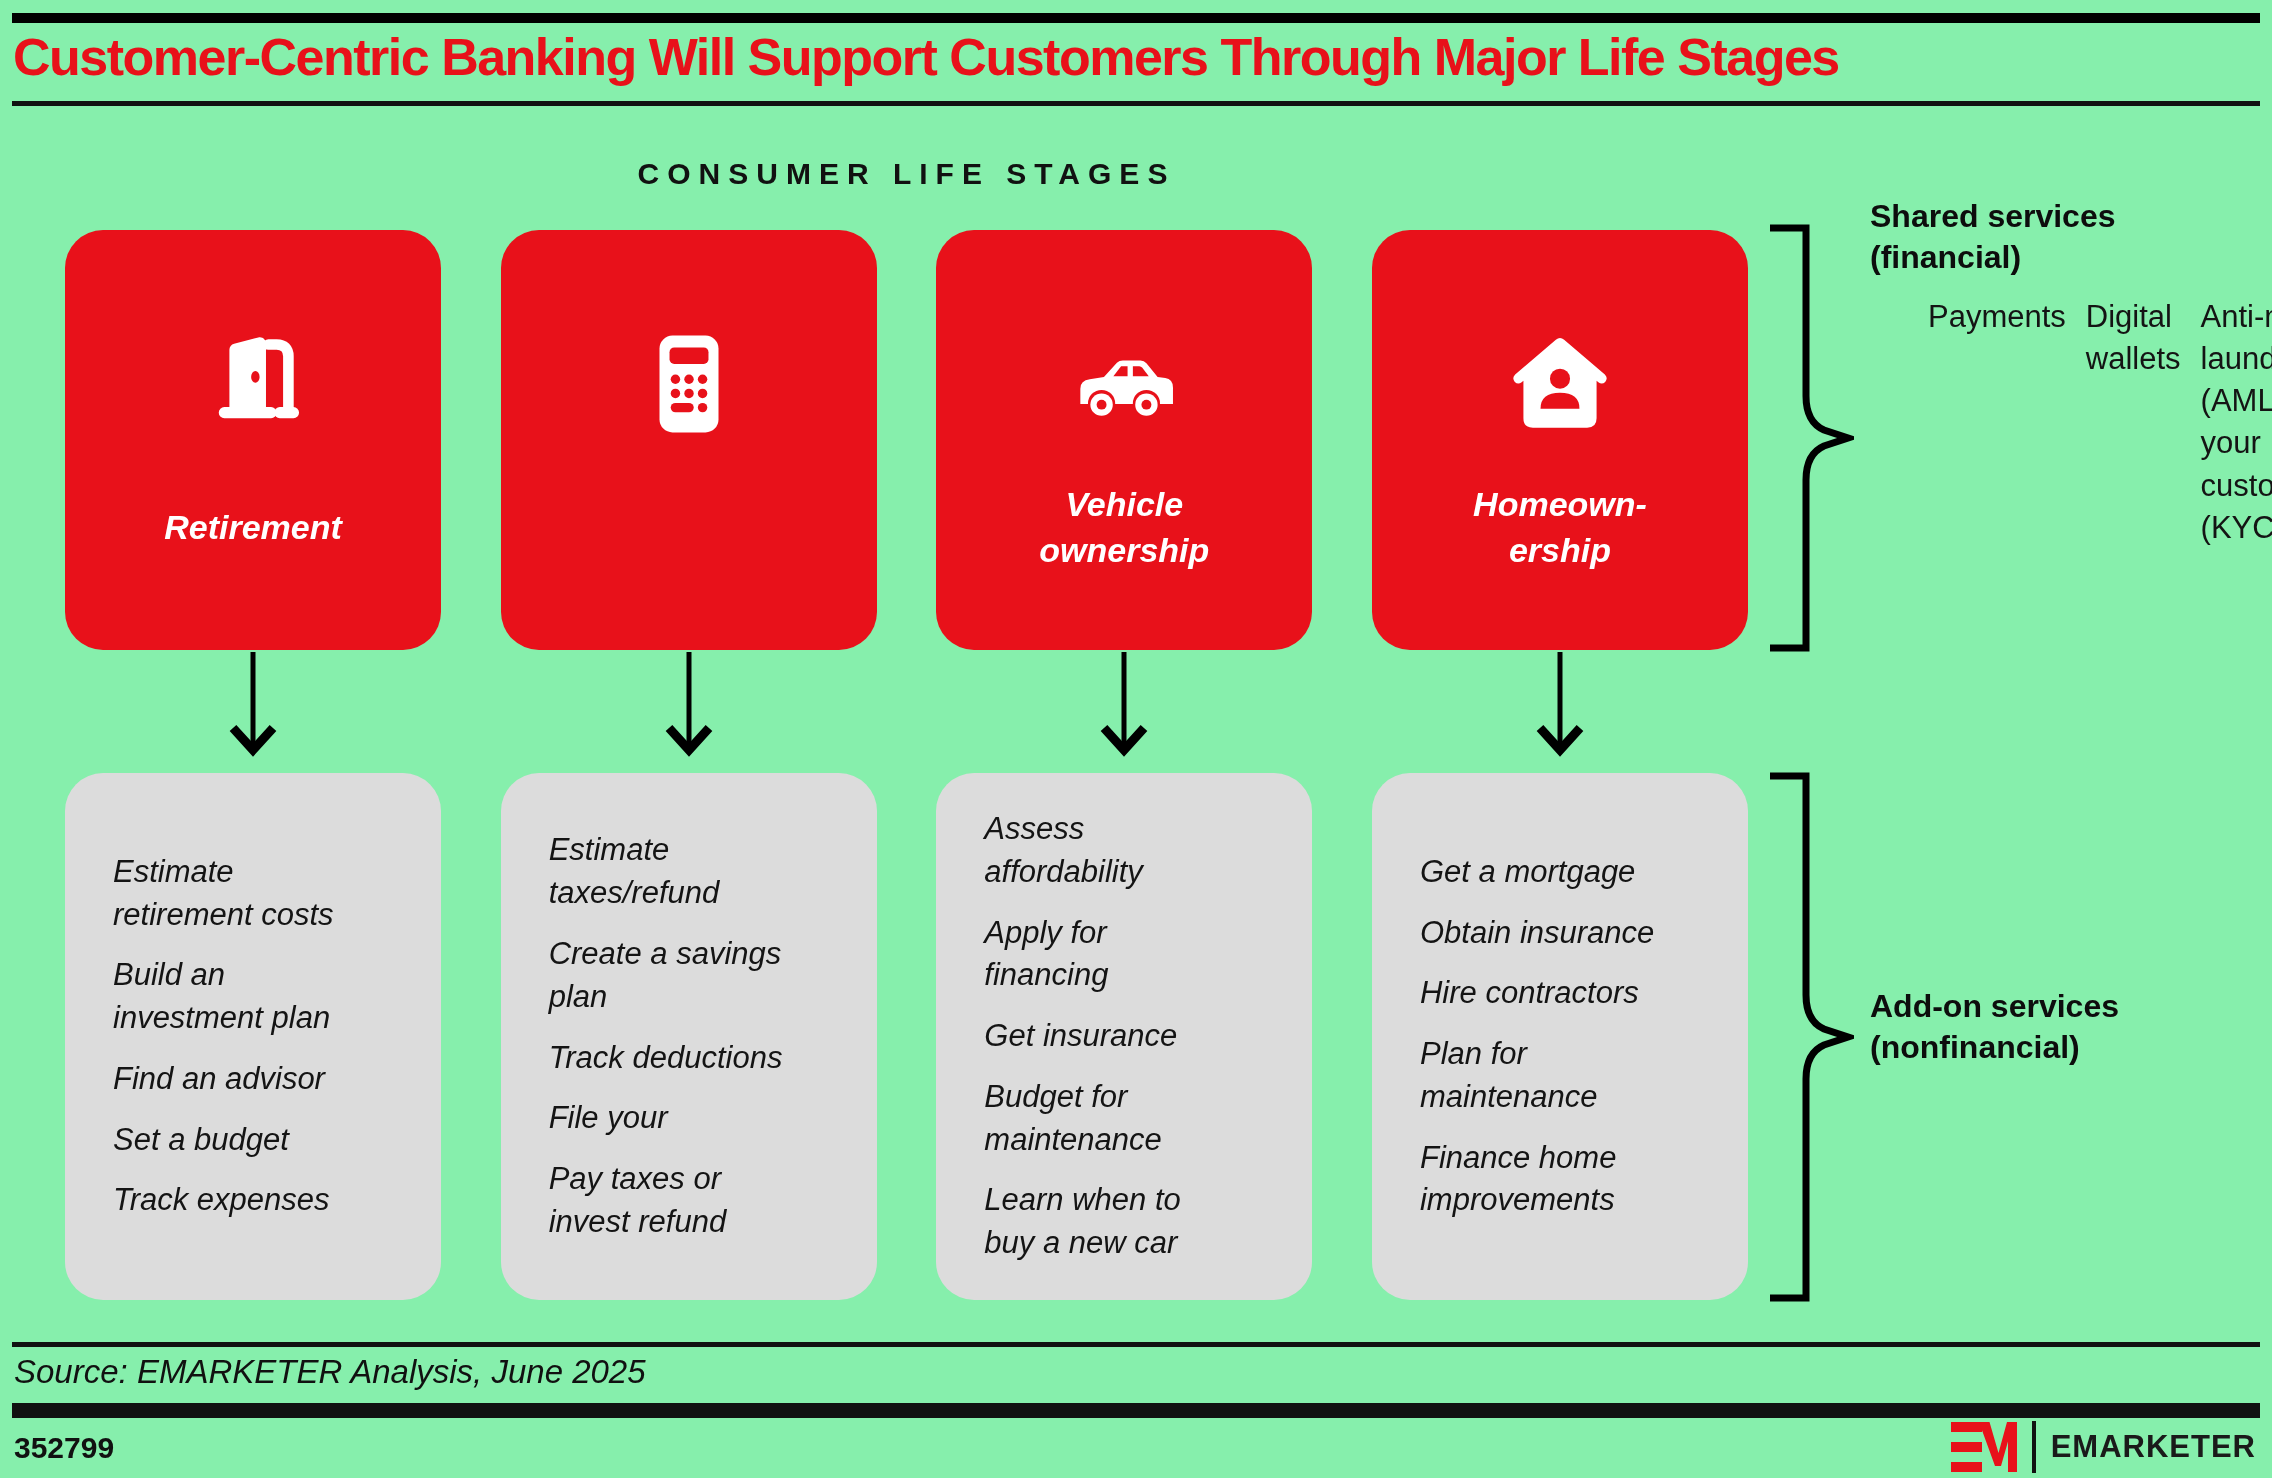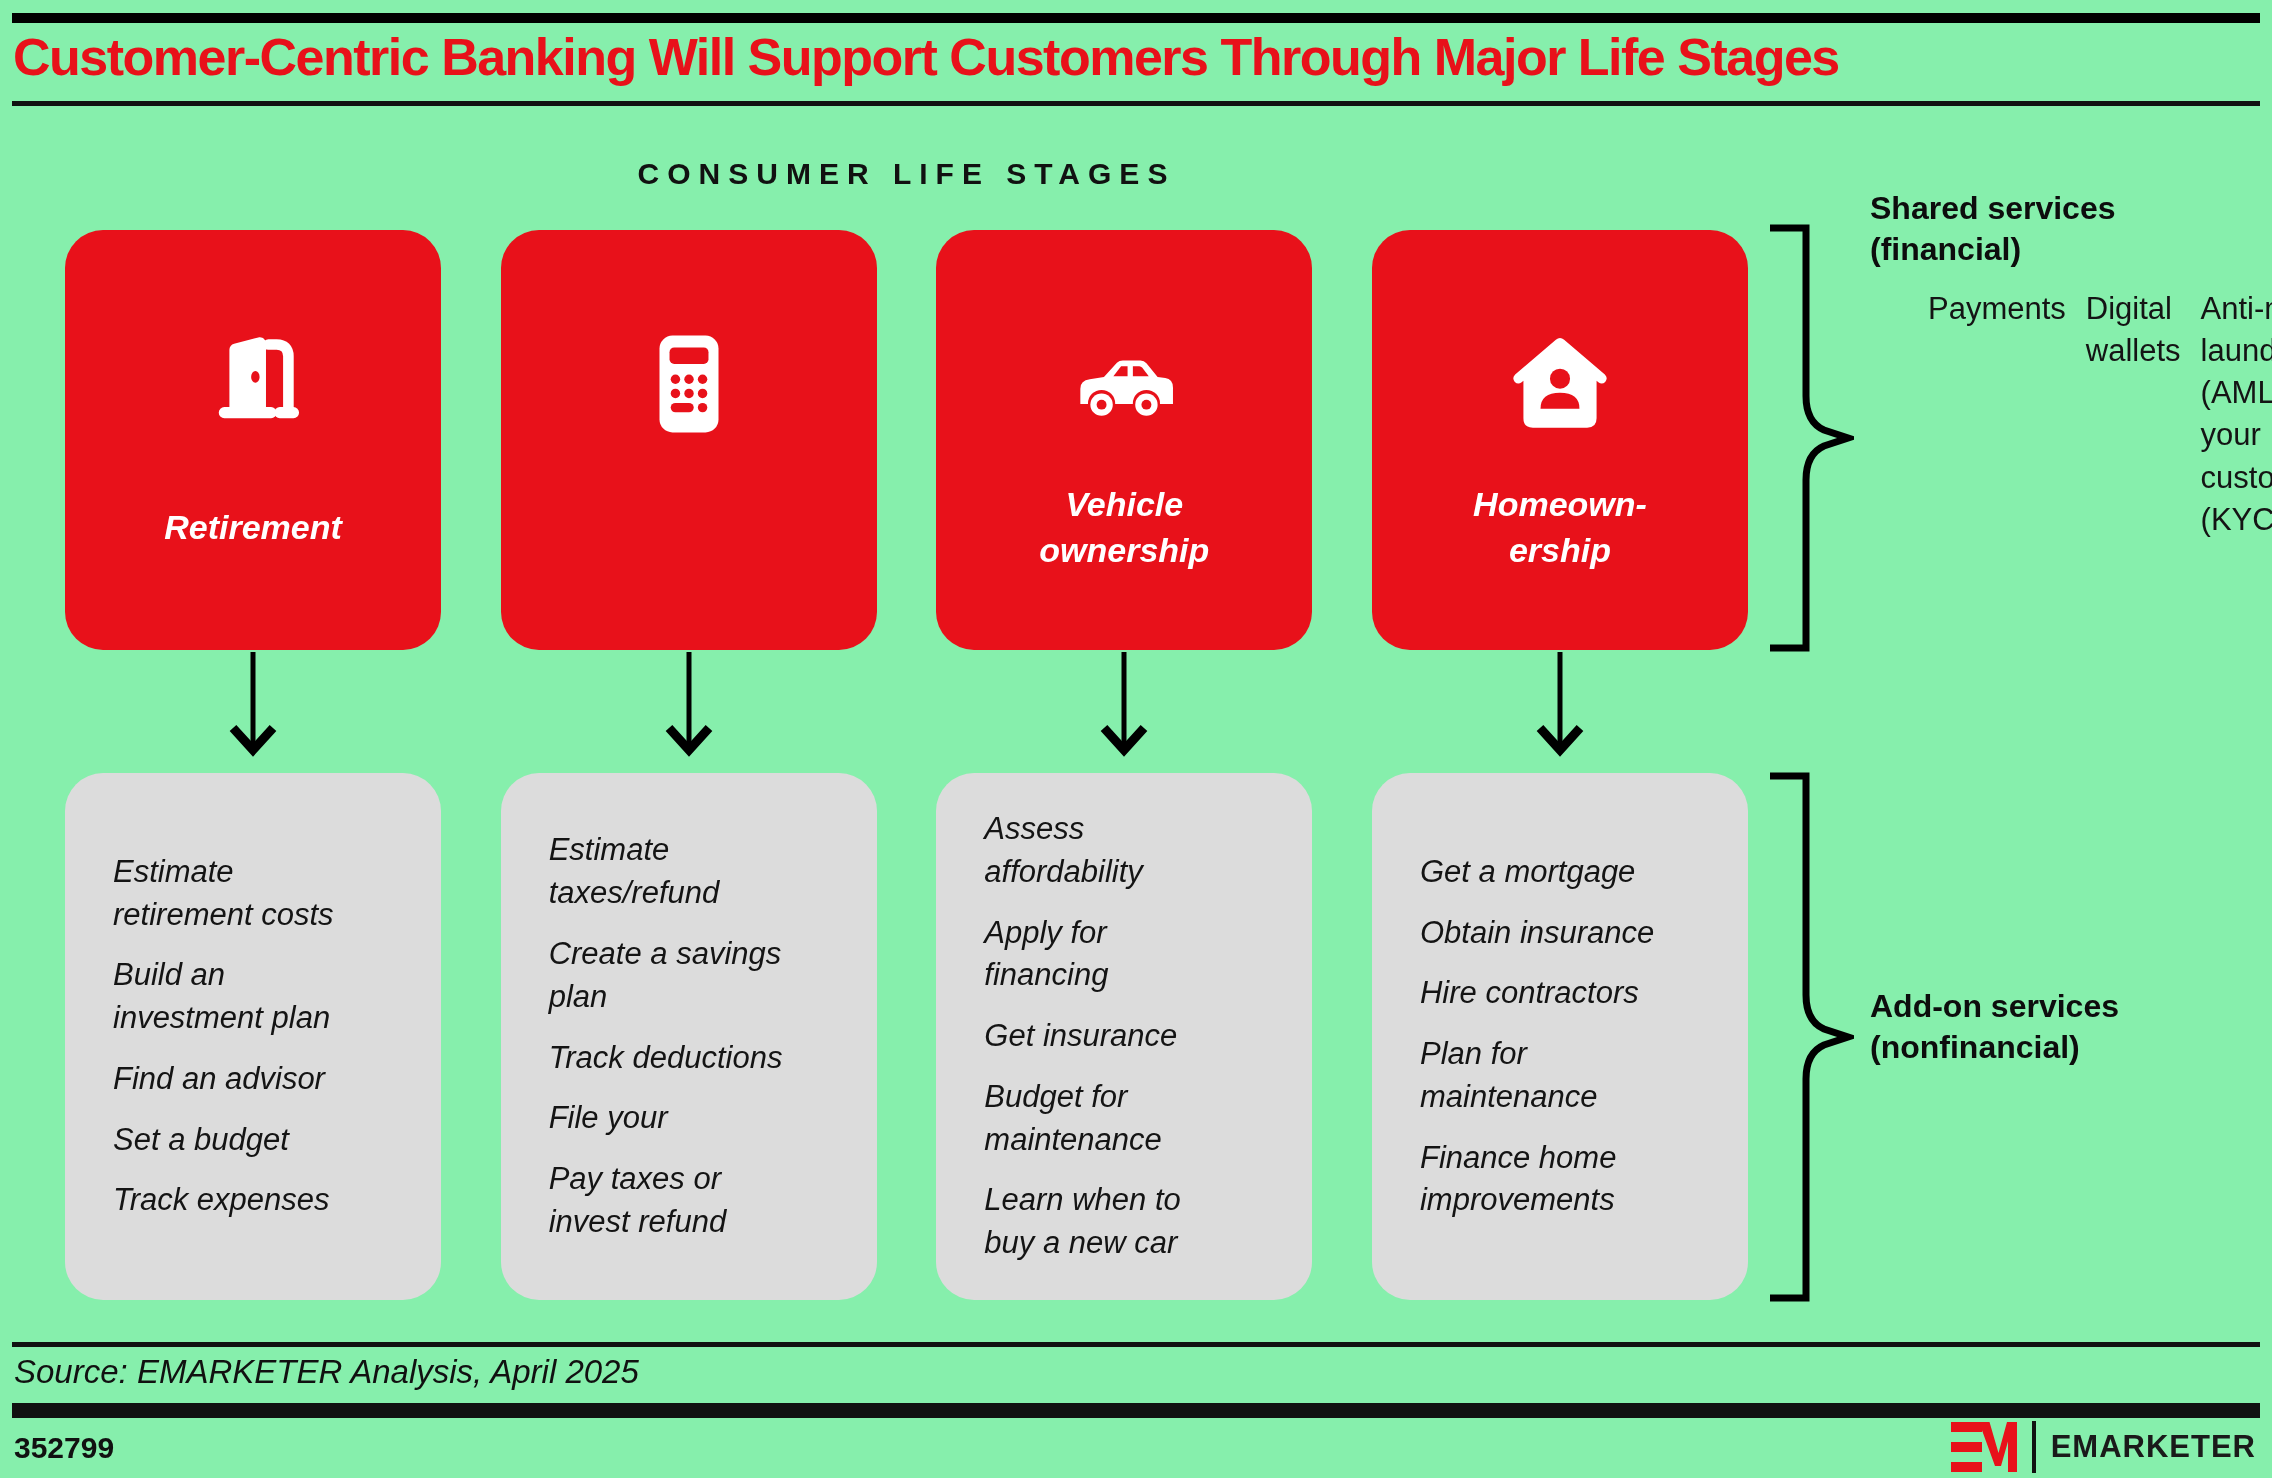--- a/index.html
+++ b/index.html
@@ -29,21 +29,21 @@
 
   .gray-card { width:376px; height:527px; border-radius:38px; background:var(--gray);
     display:flex; flex-direction:column; justify-content:center; gap:18px;
     padding:24px 28px 24px 48px; box-sizing:border-box; }
   .task { font-size:31px; line-height:1.38; white-space:pre-line; color:#141414; }
 
   .brace { stroke:#000; stroke-width:7; fill:none; }
   .brace1 { left:1762px; top:224px; }
   .brace2 { left:1762px; top:772px; }
 
-  .shared-block { left:1870px; top:188px; width:395px; }
+  .shared-block { left:1870px; top:196px; width:395px; }
   .annot-header { font-size:32px; font-weight:bold; line-height:1.28; white-space:pre-line; color:#0d0d0d; }
   .shared-items { margin-top:18px; margin-left:58px; display:flex; flex-direction:row; gap:20px; }
   .shared-item { font-size:31px; line-height:1.36; white-space:pre-line; color:#141414; }
   .addon-block { left:1870px; top:986px; width:400px; }
 
   .foot-rule { left:12px; right:12px; top:1342px; height:5px; background:#111; }
   .source { left:14px; top:1353px; font-size:33px; font-style:italic; color:#111; }
   .foot-bar { left:12px; right:12px; top:1403px; height:15px; background:#111; }
   .chart-id { left:14px; top:1431px; font-size:30px; font-weight:bold; color:#111; }
 
@@ -211,21 +211,21 @@
         <div class="shared-item">Deposit-taking</div>
       </div>
   </div>
 
   <div class="abs addon-block">
     <div class="annot-header">Add-on services
 (nonfinancial)</div>
   </div>
 
   <div class="abs foot-rule"></div>
-  <div class="abs source">Source: EMARKETER Analysis, April 2025</div>
+  <div class="abs source">Source: EMARKETER Analysis, June 2025</div>
   <div class="abs foot-bar"></div>
   <div class="abs chart-id">352799</div>
 
   <div class="abs brand">
     <svg width="66" height="50" viewBox="0 0 66 50">
       <g fill="#E8111A">
         <rect x="0" y="0" width="31" height="10"></rect>
         <rect x="0" y="20" width="31" height="10"></rect>
         <rect x="0" y="40" width="31" height="10"></rect>
         <path d="M28 0 H38.5 L47.5 31 L56 0 H66 V50 H57 V19.5 L50 44 H44 L28 0 Z"></path>

